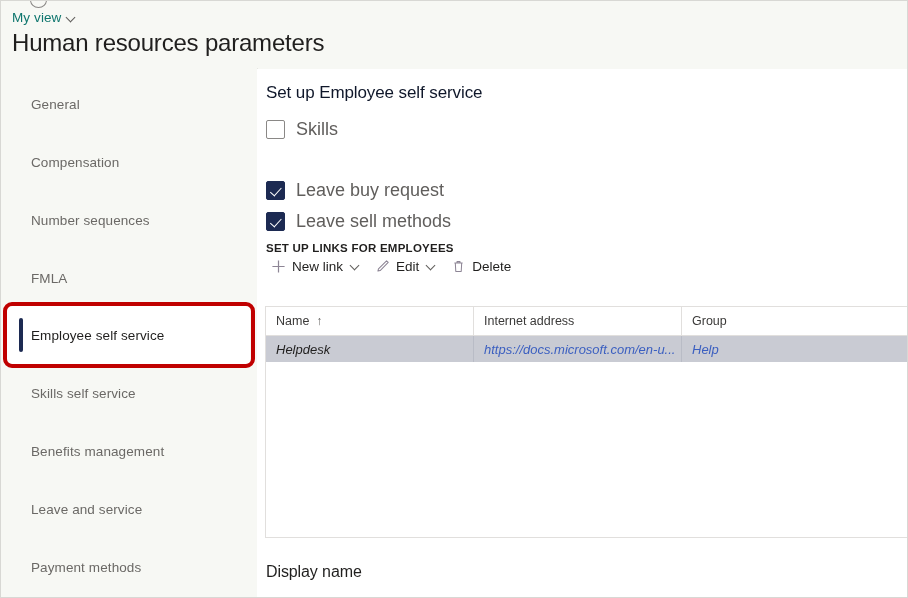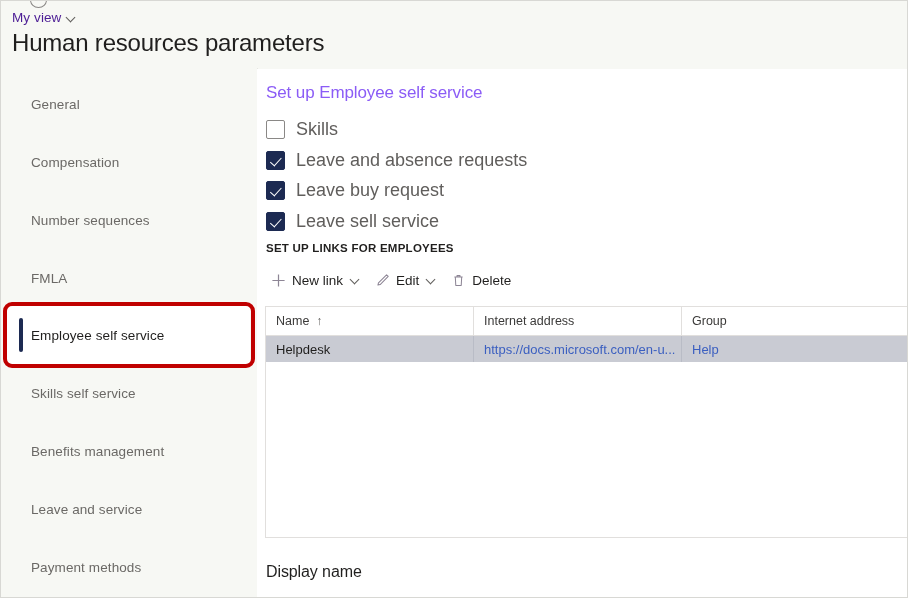--- a/index.html
+++ b/index.html
@@ -45,21 +45,21 @@
     position: absolute;
     left: 11px;
     top: 9px;
     display: flex;
     align-items: center;
     gap: 6px;
     cursor: pointer;
   }
   #view-selector .vs-label {
     font-size: 13.5px;
-    color: #4c1d95;
+    color: #0f766e;
     letter-spacing: .1px;
   }
   .chev {
     display: inline-block;
     width: 9px;
     height: 9px;
     position: relative;
   }
   .chev::before {
     content: "";
@@ -149,21 +149,21 @@
     width: 651px;
     height: 530px;
     background: #ffffff;
     overflow: hidden;
   }
   #section-title {
     position: absolute;
     left: 9px;
     top: 14px;
     font-size: 17px;
-    color: #8b5cf6;
+    color: #0f172a;
     font-weight: 400;
     letter-spacing: -.1px;
   }
 
   .cb-row {
     position: absolute;
     left: 9px;
     display: flex;
     align-items: center;
     cursor: pointer;
@@ -207,21 +207,21 @@
     font-size: 11.5px;
     font-weight: bold;
     color: #201f1e;
     letter-spacing: .25px;
   }
 
   
   #toolbar {
     position: absolute;
     left: 9px;
-    top: 199px;
+    top: 185px;
     display: flex;
     align-items: center;
     gap: 0px;
   }
   .tb-btn {
     display: flex;
     align-items: center;
     gap: 6px;
     padding: 4px 9px 4px 4px;
     cursor: pointer;
@@ -302,20 +302,21 @@
   }
   .gr-cell {
     display: flex;
     align-items: center;
     font-size: 13px;
     padding-left: 10px;
     box-sizing: border-box;
     border-right: 1px solid #b9bcc6;
     overflow: hidden;
     white-space: nowrap;
+    font-style: italic;
   }
   .gr-cell:last-child { border-right: none; }
   .gr-cell.text { color: #201f1e; }
   .gr-cell.link { color: #3b5fc0; }
 
   #display-name {
     position: absolute;
     left: 9px;
     top: 494px;
     font-size: 16px;
@@ -381,33 +382,29 @@
 
   <div id="main">
 
     <div id="section-title">Set up Employee self service</div>
 
     <div class="cb-row" style="top:50px;">
       <span class="cb-box"></span>
       <span class="cb-label">Skills</span>
     </div>
 
-    <div class="cb-row" style="top:81px;">
-      <span class="cb-box checked"></span>
-      <span class="cb-label">Leave and absence requests</span>
-    </div>
 
     <div class="cb-row" style="top:111px;">
       <span class="cb-box checked"></span>
       <span class="cb-label">Leave buy request</span>
     </div>
 
     <div class="cb-row" style="top:142px;">
       <span class="cb-box checked"></span>
-      <span class="cb-label">Leave sell service</span>
+      <span class="cb-label">Leave sell methods</span>
     </div>
 
     <div id="links-caption">SET UP LINKS FOR EMPLOYEES</div>
 
     <div id="toolbar">
 
       <div class="tb-btn">
         <span class="tb-icon">
           <svg width="15" height="15" viewBox="0 0 16 16" aria-hidden="true">
             <path d="M8 1.5v13M1.5 8h13" stroke="#8d8595" stroke-width="1.3" fill="none"></path>

